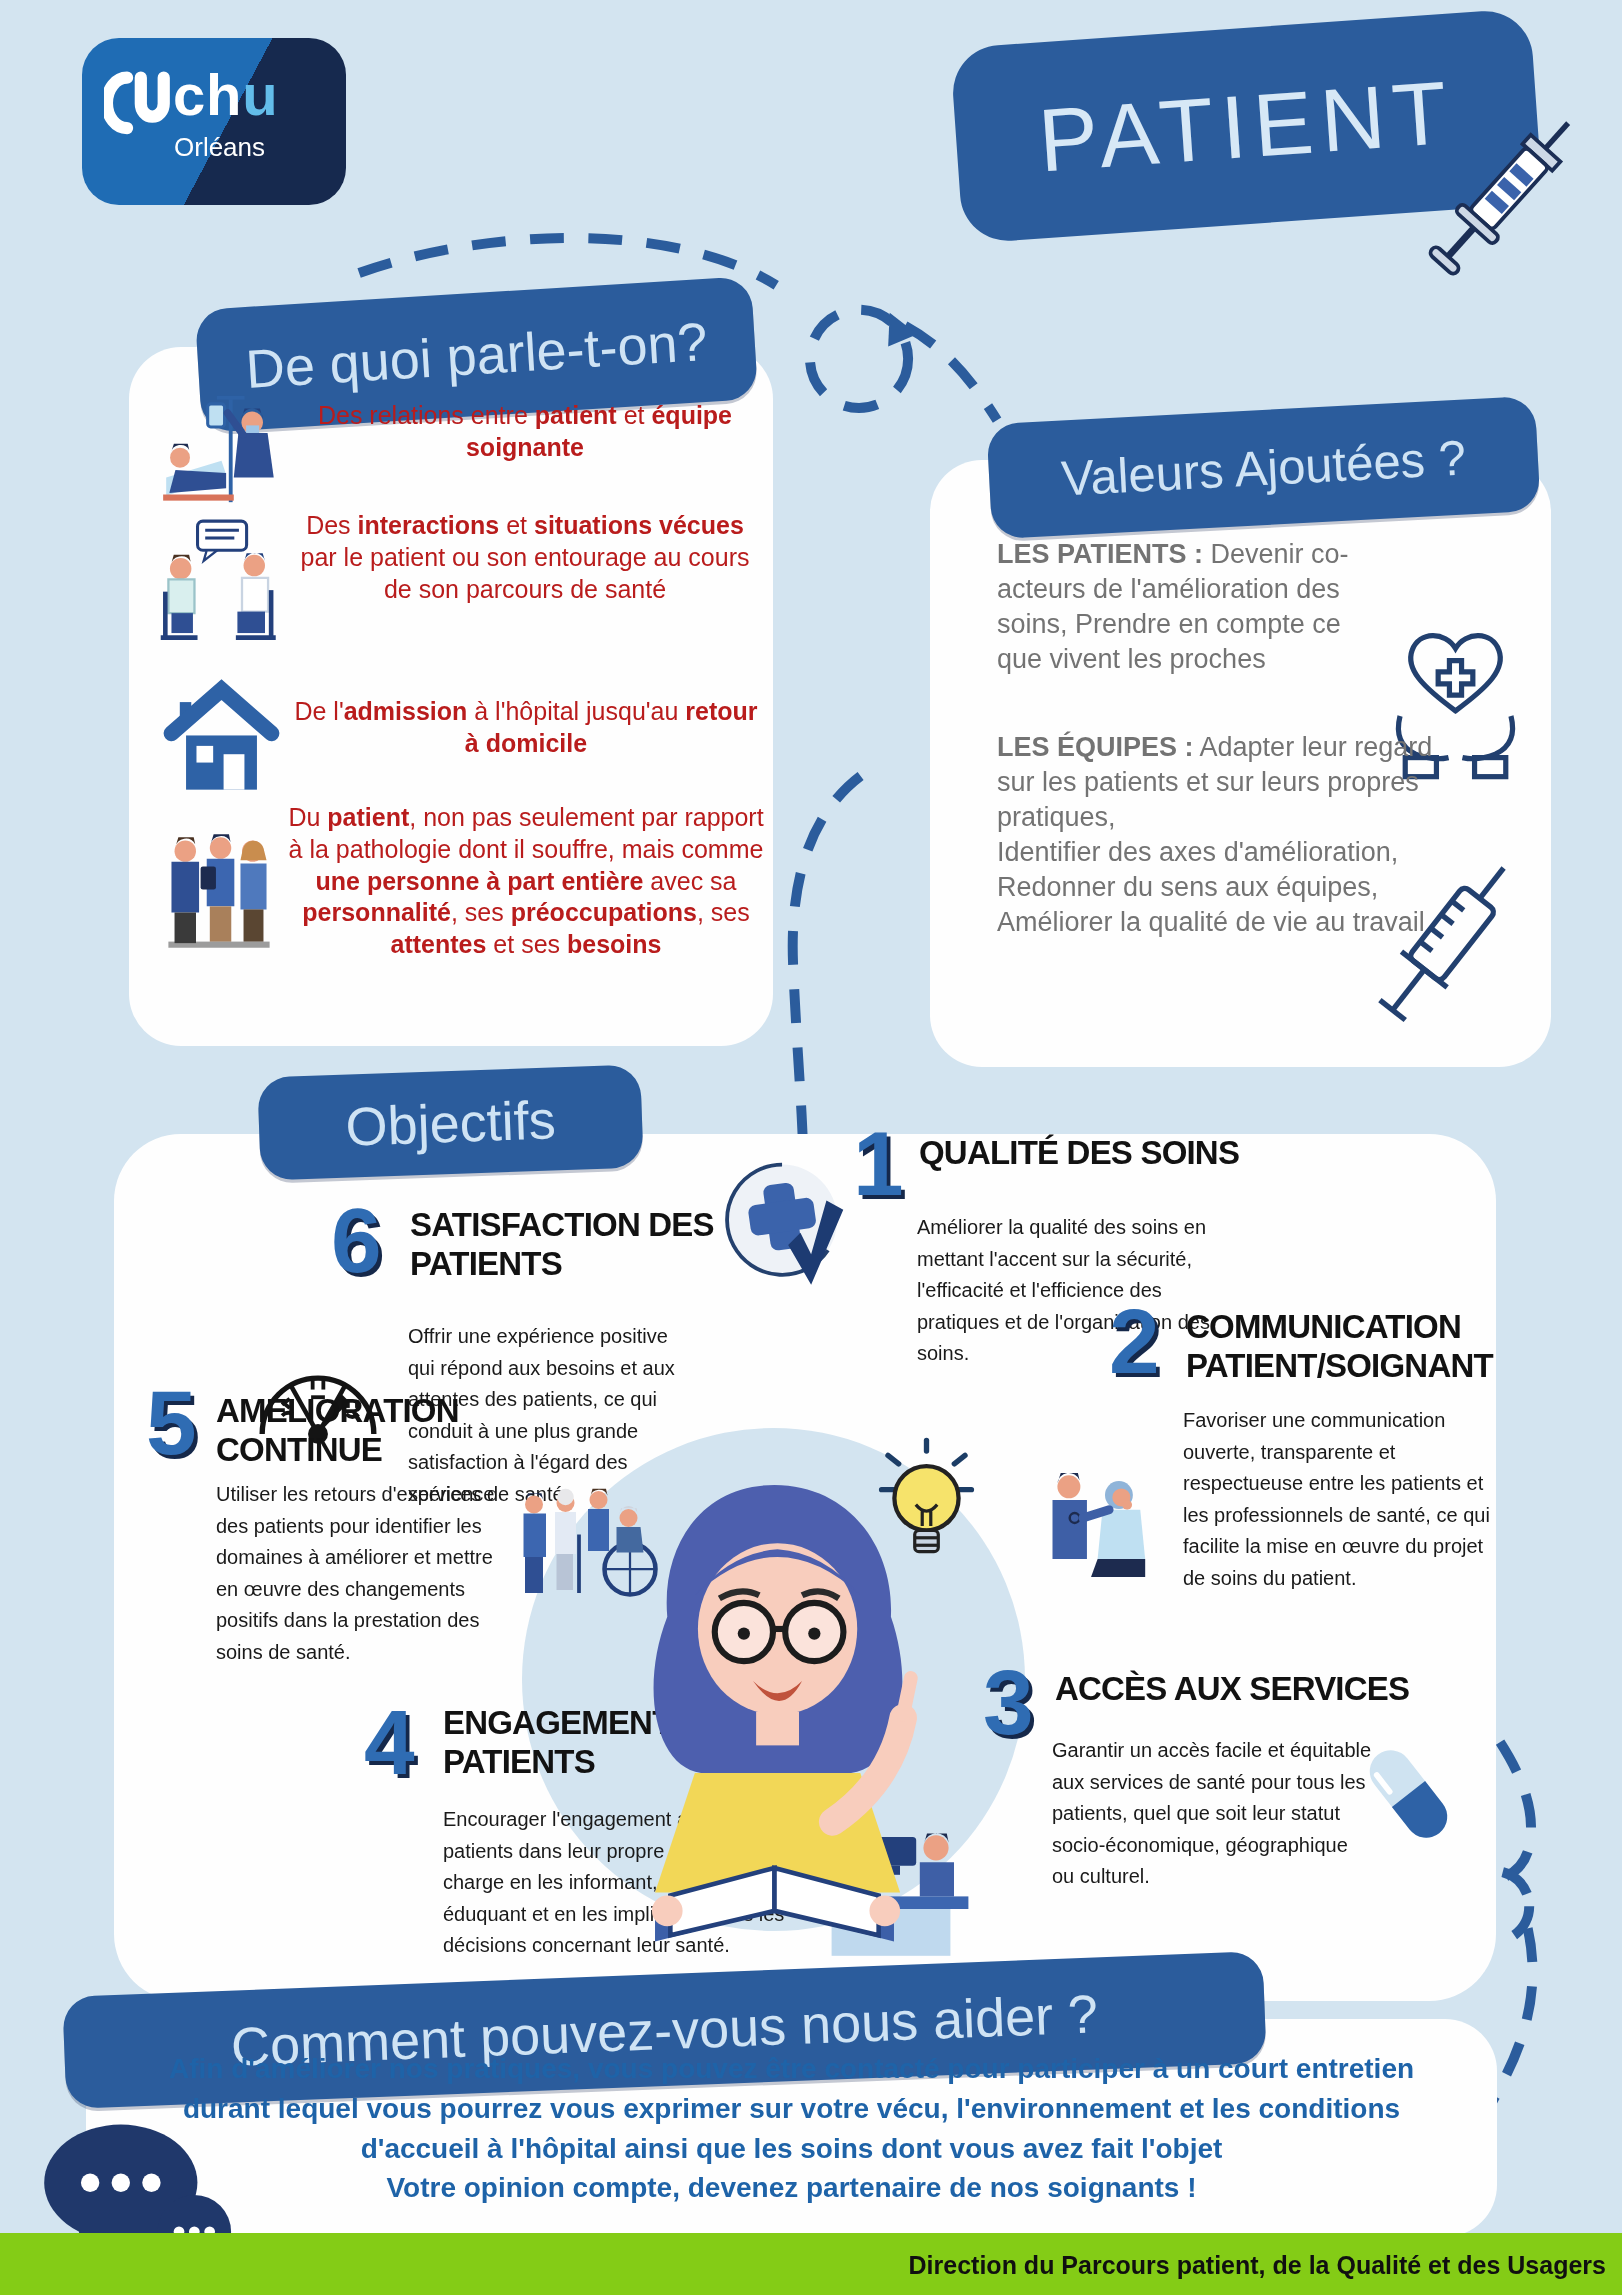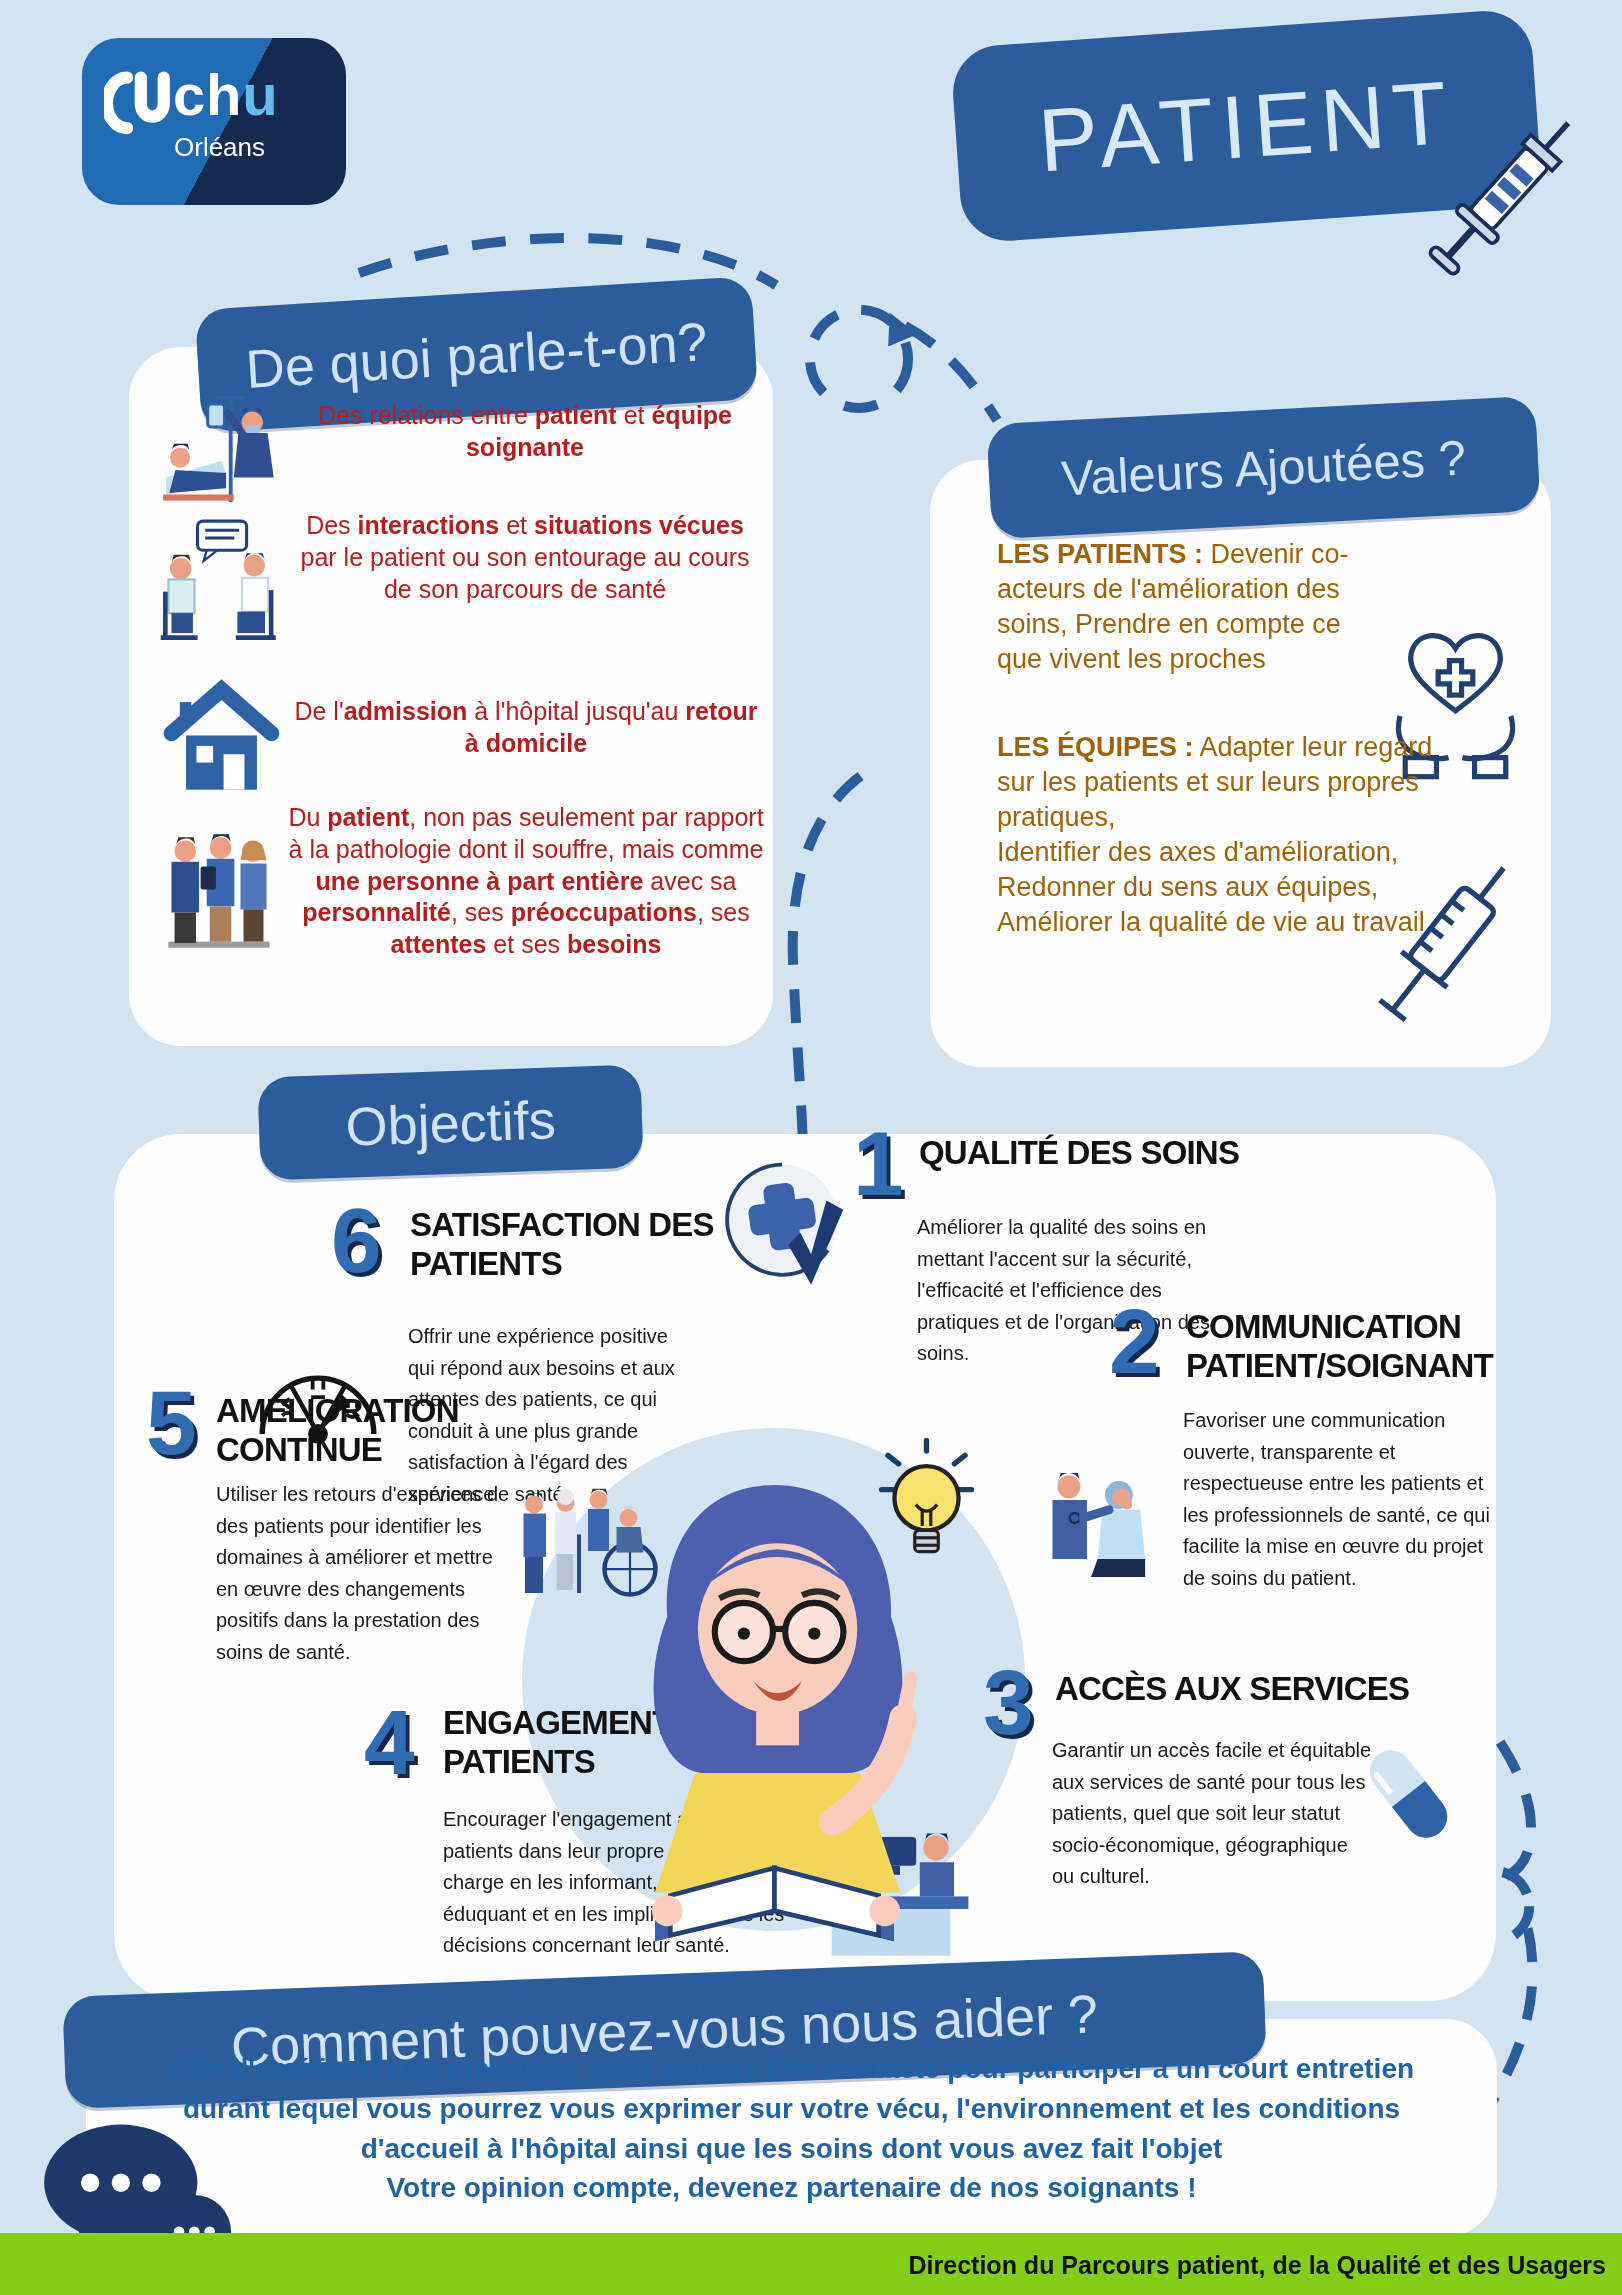--- a/index.html
+++ b/index.html
@@ -33,21 +33,21 @@
   .card-dequoi{left:129px;top:347px;width:644px;height:699px;}
   .card-valeurs{left:930px;top:460px;width:621px;height:607px;}
   .card-objectifs{left:114px;top:1134px;width:1382px;height:867px;border-radius:67px;}
   .card-aider{left:86px;top:2019px;width:1411px;height:218px;}
 
   
   .dq-text{color:#b91c1c;font-size:25px;line-height:1.27;text-align:center;font-weight:400;}
   .dq-text b{font-weight:800;}
 
   
-  .val-text{color:#a16207;font-size:27px;line-height:1.3;font-weight:400;}
+  .val-text{color:#737373;font-size:27px;line-height:1.3;font-weight:400;}
   .val-text b{font-weight:800;}
 
   
   .num{font-size:91px;font-weight:800;color:#2f6cb3;line-height:1;
        text-shadow:3.8px 3.8px 0 #15284a;}
   .obj-title{font-size:33px;font-weight:800;color:#121212;line-height:1.18;letter-spacing:-0.8px;}
   .obj-text{font-size:20px;color:#1a1a1a;line-height:1.58;}
   .center-circle{left:522px;top:1428px;width:503px;height:503px;border-radius:50%;background:#d3e4f0;}
 
   

